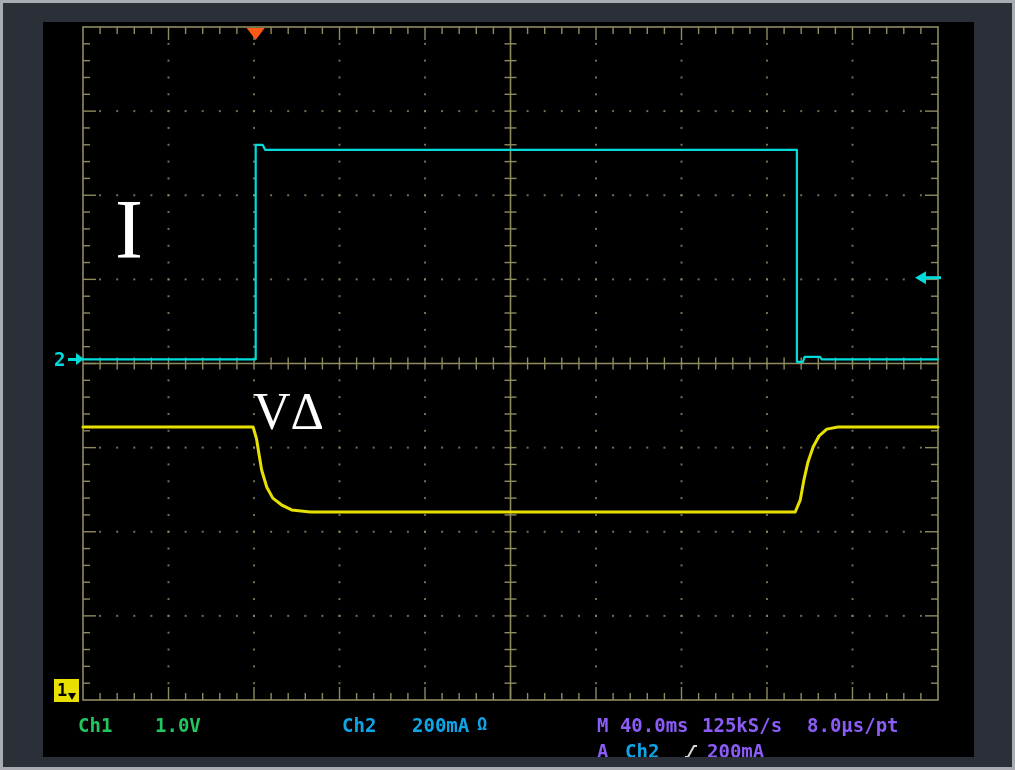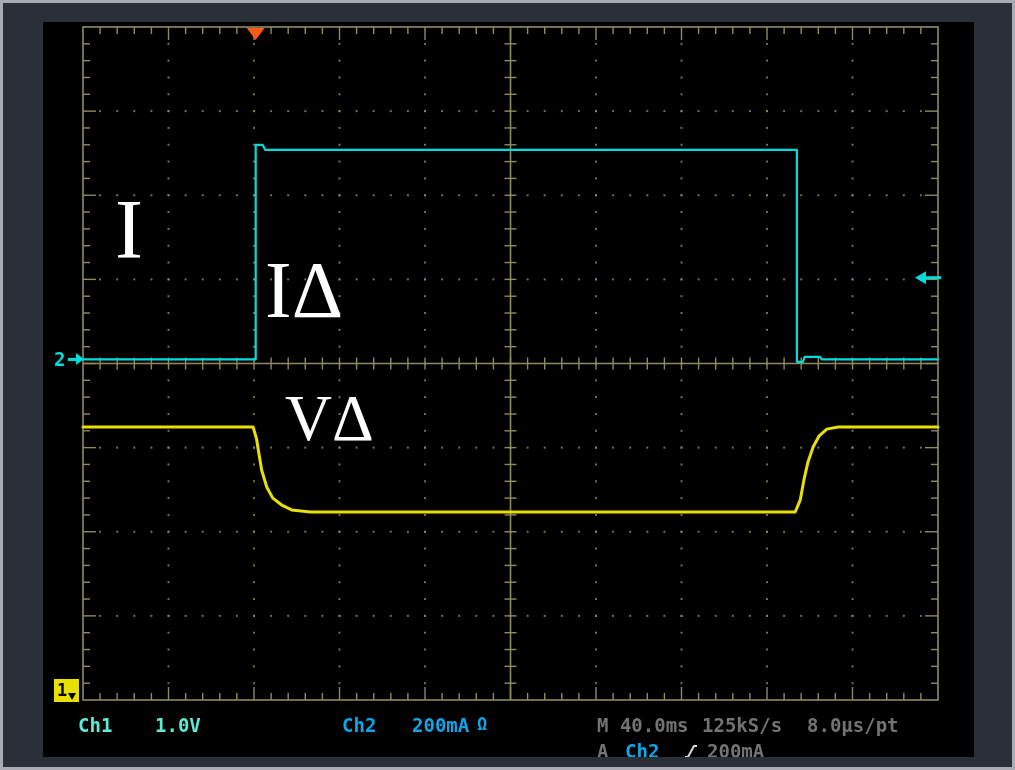--- a/index.html
+++ b/index.html
@@ -7,39 +7,39 @@
          border:3px solid #a9adb3;background:#2b2f37;overflow:hidden;
          font-family:"DejaVu Sans Mono","Liberation Mono",monospace;}
   .screen{position:absolute;left:40px;top:19px;width:931px;height:735px;background:#000;overflow:hidden;}
   .screen svg{position:absolute;left:0;top:0;}
 
   
   .lbl{position:absolute;color:#ffffff;font-family:"Liberation Serif","DejaVu Serif",serif;
        line-height:1;white-space:nowrap;text-shadow:1px 1px 0 rgba(0,0,0,.6);}
   .lbl-i{left:72px;top:166px;font-size:84px;}
   .lbl-idelta{left:222px;top:228px;font-size:80px;}
-  .lbl-vdelta{left:210px;top:364px;font-size:65px;margin-left:32px;}
+  .lbl-vdelta{left:210px;top:364px;font-size:52px;}
   .lbl-vload{left:72px;top:446px;font-size:86px;}
   .lbl-vload .sub{font-size:44px;vertical-align:-26px;letter-spacing:1px;}
 
   
   .ch2-ref{position:absolute;left:11px;top:326px;height:22px;display:flex;align-items:center;
            color:#00dcdc;font-size:19px;font-weight:bold;}
   .arr-right{display:inline-block;position:relative;width:16px;height:12px;margin-left:3px;}
   .arr-right .shaft{position:absolute;left:0;top:4.5px;width:9px;height:3px;background:#00dcdc;}
   .arr-right .head{position:absolute;right:0;top:0;width:0;height:0;
                    border-left:8px solid #00dcdc;border-top:6px solid transparent;border-bottom:6px solid transparent;}
   .ch1-ref{position:absolute;left:11px;top:657px;width:25px;height:23px;background:#e8e000;
            color:#000;font-size:17px;font-weight:bold;line-height:22px;padding-left:3px;box-sizing:border-box;}
   .ch1-ref .down{position:absolute;right:3px;bottom:2px;width:0;height:0;
                  border-top:7px solid #000;border-left:4px solid transparent;border-right:4px solid transparent;}
 
   
   .stat{position:absolute;font-size:19px;font-weight:bold;letter-spacing:0;white-space:pre;}
-  .yellow{color:#5eead4;} .cyan{color:#0ea5e9;} .white{color:#737373;}
+  .yellow{color:#22c55e;} .cyan{color:#0ea5e9;} .white{color:#8b5cf6;}
   .r1{top:692px;} .r2{top:718px;}
   .s-ch1{left:35px;} .s-ch1v{left:112px;text-align:center;} .s-ch2{left:299px;} .s-ch2s{left:369px;} .s-ohm{left:434px;font-size:17px;}
   .s-tb{left:554px;} .s-sr{left:659px;} .s-res{left:764px;}
   .s-trA{left:554px;} .s-trsrc{left:582px;} .s-slope{left:641px;top:721px;} .s-trlvl{left:664px;}
 </style>
 </head>
 <body>
 
 <div class="frame">
   <div class="screen">
@@ -932,21 +932,20 @@
           <span class="head"></span>
         </span>
     </div>
 
     <div class="ch1-ref">
       <span>1</span>
       <span class="down"></span>
     </div>
 
     <div class="lbl lbl-i">I</div>
-    <div class="lbl lbl-idelta">IΔ</div>
     <div class="lbl lbl-vdelta">VΔ</div>
 
     <span class="stat r1 yellow s-ch1">Ch1</span>
     <span class="stat r1 yellow s-ch1v">1.0V</span>
     <span class="stat r1 cyan s-ch2">Ch2</span>
     <span class="stat r1 cyan s-ch2s">200mA</span>
     <span class="stat r1 cyan s-ohm">Ω</span>
     <span class="stat r1 white s-tb">M 40.0ms</span>
     <span class="stat r1 white s-sr">125kS/s</span>
     <span class="stat r1 white s-res">8.0µs/pt</span>

